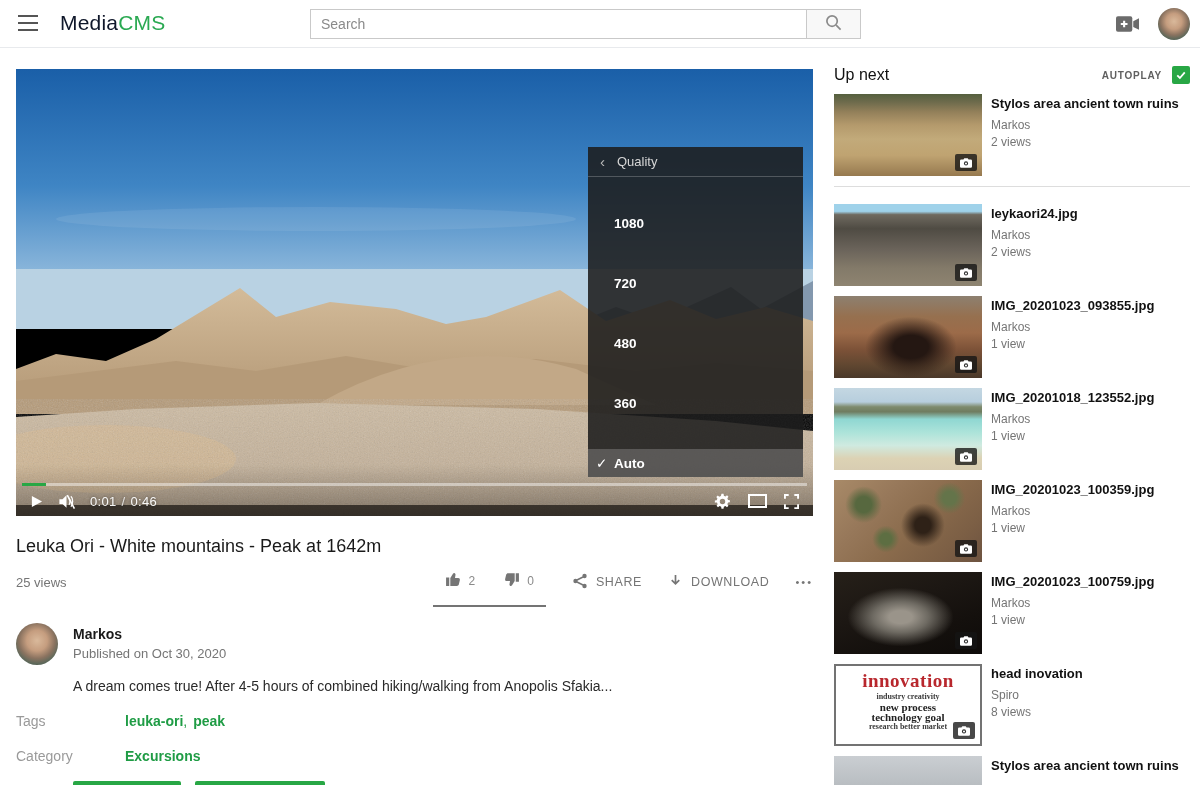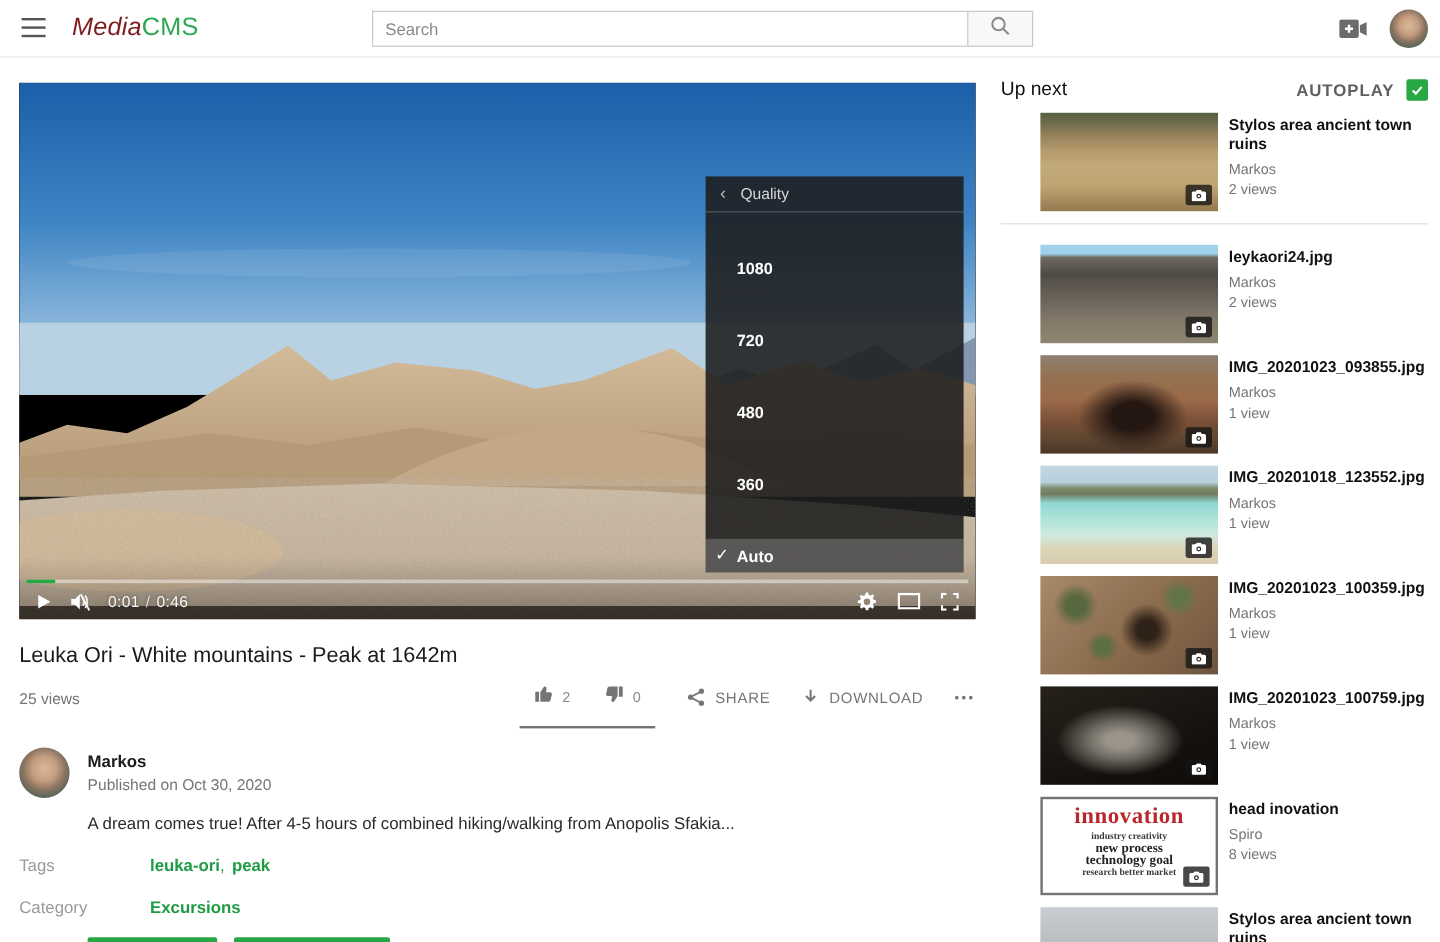--- a/index.html
+++ b/index.html
@@ -5,21 +5,21 @@
   * { box-sizing: border-box; margin: 0; padding: 0; }
   html,body { width:1200px; height:785px; overflow:hidden; background:#fff;
     font-family:"Liberation Sans","DejaVu Sans",sans-serif; }
 
   
   .topbar { position:absolute; left:0; top:0; width:1200px; height:48px;
     background:#fff; border-bottom:1px solid #e8eaed; z-index:50; }
   .hamburger { position:absolute; left:18px; top:15px; width:20px; height:16px; cursor:pointer; }
   .hamburger span { display:block; height:2px; background:#555; margin-bottom:5px; }
   .logo { position:absolute; left:60px; top:11px; font-size:21px; letter-spacing:.2px; cursor:pointer; }
-  .logo .lm { color:#7f1d1d;font-style:italic; }
+  .logo .lm { color:#0f172a; }
   .logo .lc { color:#2aa952; }
   .searchwrap { position:absolute; left:310px; top:9px; width:551px; height:30px; display:flex; }
   .searchwrap input { flex:1; border:1px solid #c9c9c9; border-right:none; padding:0 10px;
     font-size:14px; color:#333; outline:none; }
   .searchwrap input::placeholder { color:#8a8a8a; }
   .search-btn { width:55px; background:#f8f8f8; border:1px solid #c9c9c9; display:flex;
     align-items:center; justify-content:center; cursor:pointer; }
   .upload-ic { position:absolute; left:1116px; top:16px; cursor:pointer; }
   .avatar { width:32px; height:32px; border-radius:50%;
     background:radial-gradient(circle at 50% 42%, #d9b99b 0%, #c59d7f 32%, #8b7360 55%, #5d685a 72%, #44514a 100%); }
@@ -87,24 +87,24 @@
   .btn-row { margin-left:57px; margin-top:17px; display:flex; gap:14px; }
   .gbtn { background:#28a745; color:#fff; border:none; font-size:12px; font-weight:bold;
     letter-spacing:.5px; padding:10px 17px; border-radius:2px; cursor:pointer;
     font-family:"Liberation Sans",sans-serif; }
 
   
   .sidebar { position:absolute; left:834px; top:66px; width:356px; }
   .sb-head { display:flex; justify-content:space-between; align-items:center; margin-bottom:10px; }
   .sb-title { font-size:16px; color:#111; }
   .autoplay { display:flex; align-items:center; gap:10px; }
-  .autoplay-label { font-size:14px; font-weight:bold; letter-spacing:.8px; color:#606060; }
+  .autoplay-label { font-size:10px; font-weight:bold; letter-spacing:.8px; color:#606060; }
   .checkbox { width:18px; height:18px; background:#28a745; border-radius:2px; display:flex;
     align-items:center; justify-content:center; cursor:pointer; }
-  .sb-item { display:flex; margin-bottom:10px; cursor:pointer;margin-left:33px; }
+  .sb-item { display:flex; margin-bottom:10px; cursor:pointer; }
   .sb-divider { border:none; border-top:1px solid #ddd; margin:8px 0 17px; }
   .thumb { position:relative; width:148px; height:82px; flex:none; overflow:hidden; }
   .cam-badge { position:absolute; right:5px; bottom:5px; width:22px; height:17px;
     background:rgba(20,20,20,.78); border-radius:2px; display:flex; align-items:center;
     justify-content:center; }
   .sb-text { margin-left:9px; padding-top:2px; }
   .sb-item-title { font-size:13px; font-weight:bold; color:#111; line-height:16px; }
   .sb-author { margin-top:6px; font-size:12px; color:#757575; }
   .sb-views { margin-top:3px; font-size:12px; color:#757575; }
 

